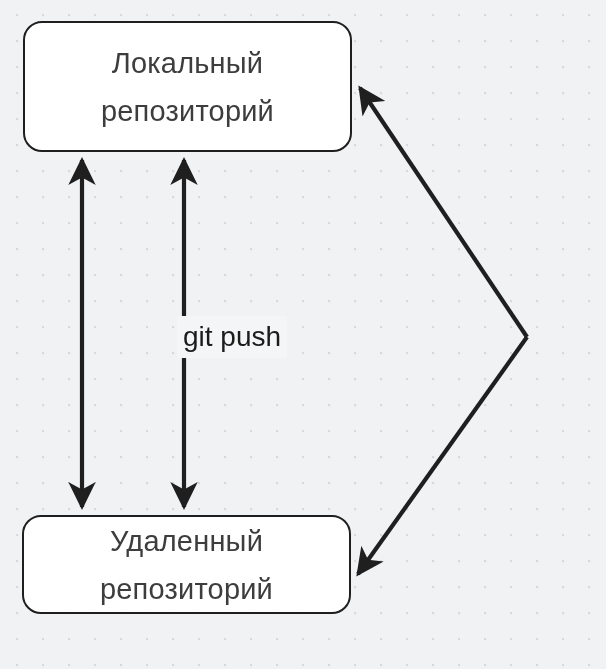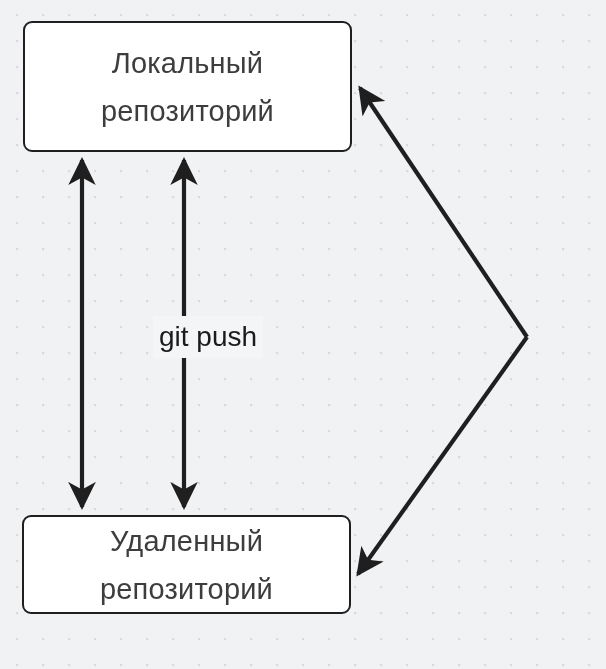--- a/index.html
+++ b/index.html
@@ -26,41 +26,42 @@
     left: 0;
     top: 0;
     width: 606px;
     height: 669px;
   }
   .node-box {
     position: absolute;
     box-sizing: border-box;
     background: #ffffff;
     border: 2px solid #1f1f1f;
-    border-radius: 9px;
+    border-radius: 19px;
     display: flex;
     flex-direction: column;
     align-items: center;
     justify-content: center;
   }
   .node-line {
     color: #3d3d3d;
     font-size: 29px;
     line-height: 48px;
     letter-spacing: 0.2px;
     white-space: nowrap;
   }
   .edge-label {
     position: absolute;
     background: #f4f5f6;
     color: #1b1b1b;
     font-size: 28px;
     line-height: 34px;
     padding: 4px 6px;
     white-space: nowrap;
+    margin-left: 24px;
   }
 </style>
 </head>
 <body>
 
 <div id="canvas">
 
   <svg id="diagram-svg" viewBox="0 0 606 669" xmlns="http://www.w3.org/2000/svg">
     <defs>
       <marker id="arrowEnd" viewBox="0 0 12 12" refX="10.2" refY="6" markerWidth="7" markerHeight="7" orient="auto-start-reverse" markerUnits="strokeWidth">

